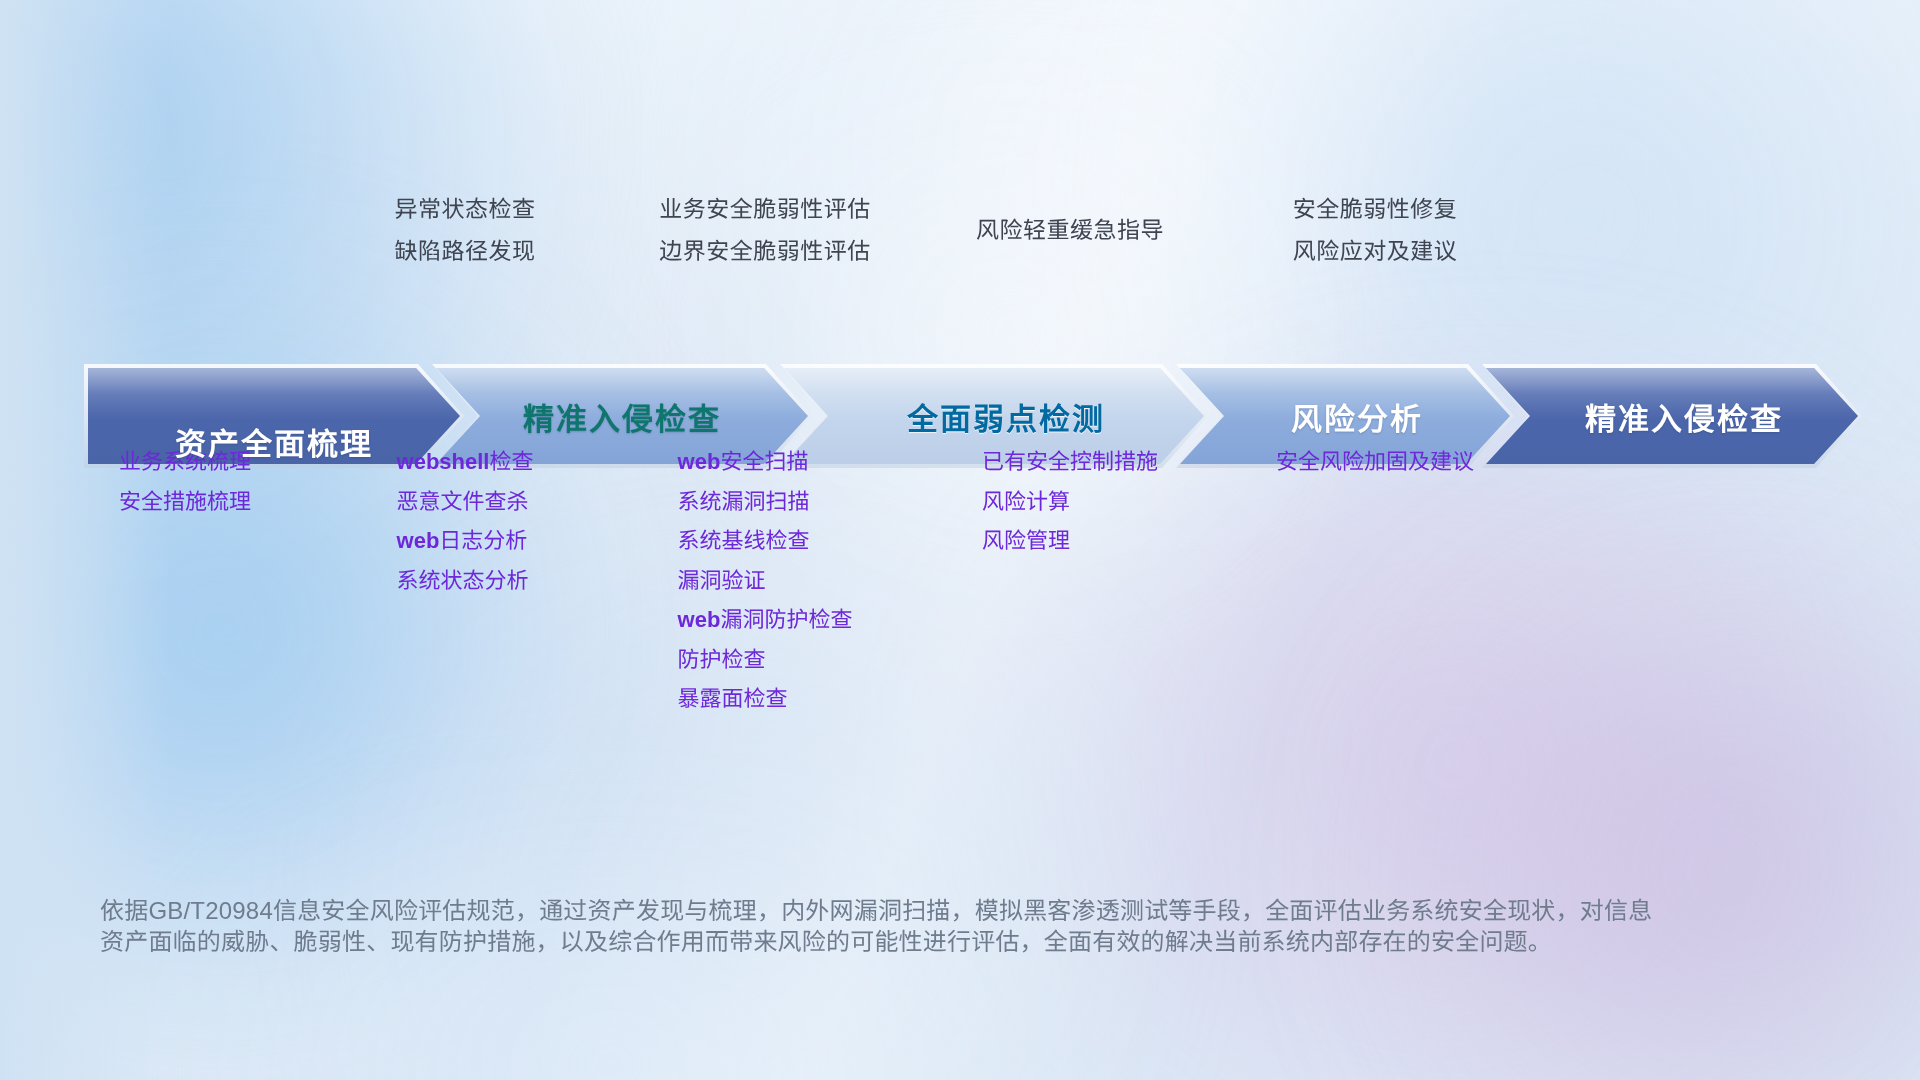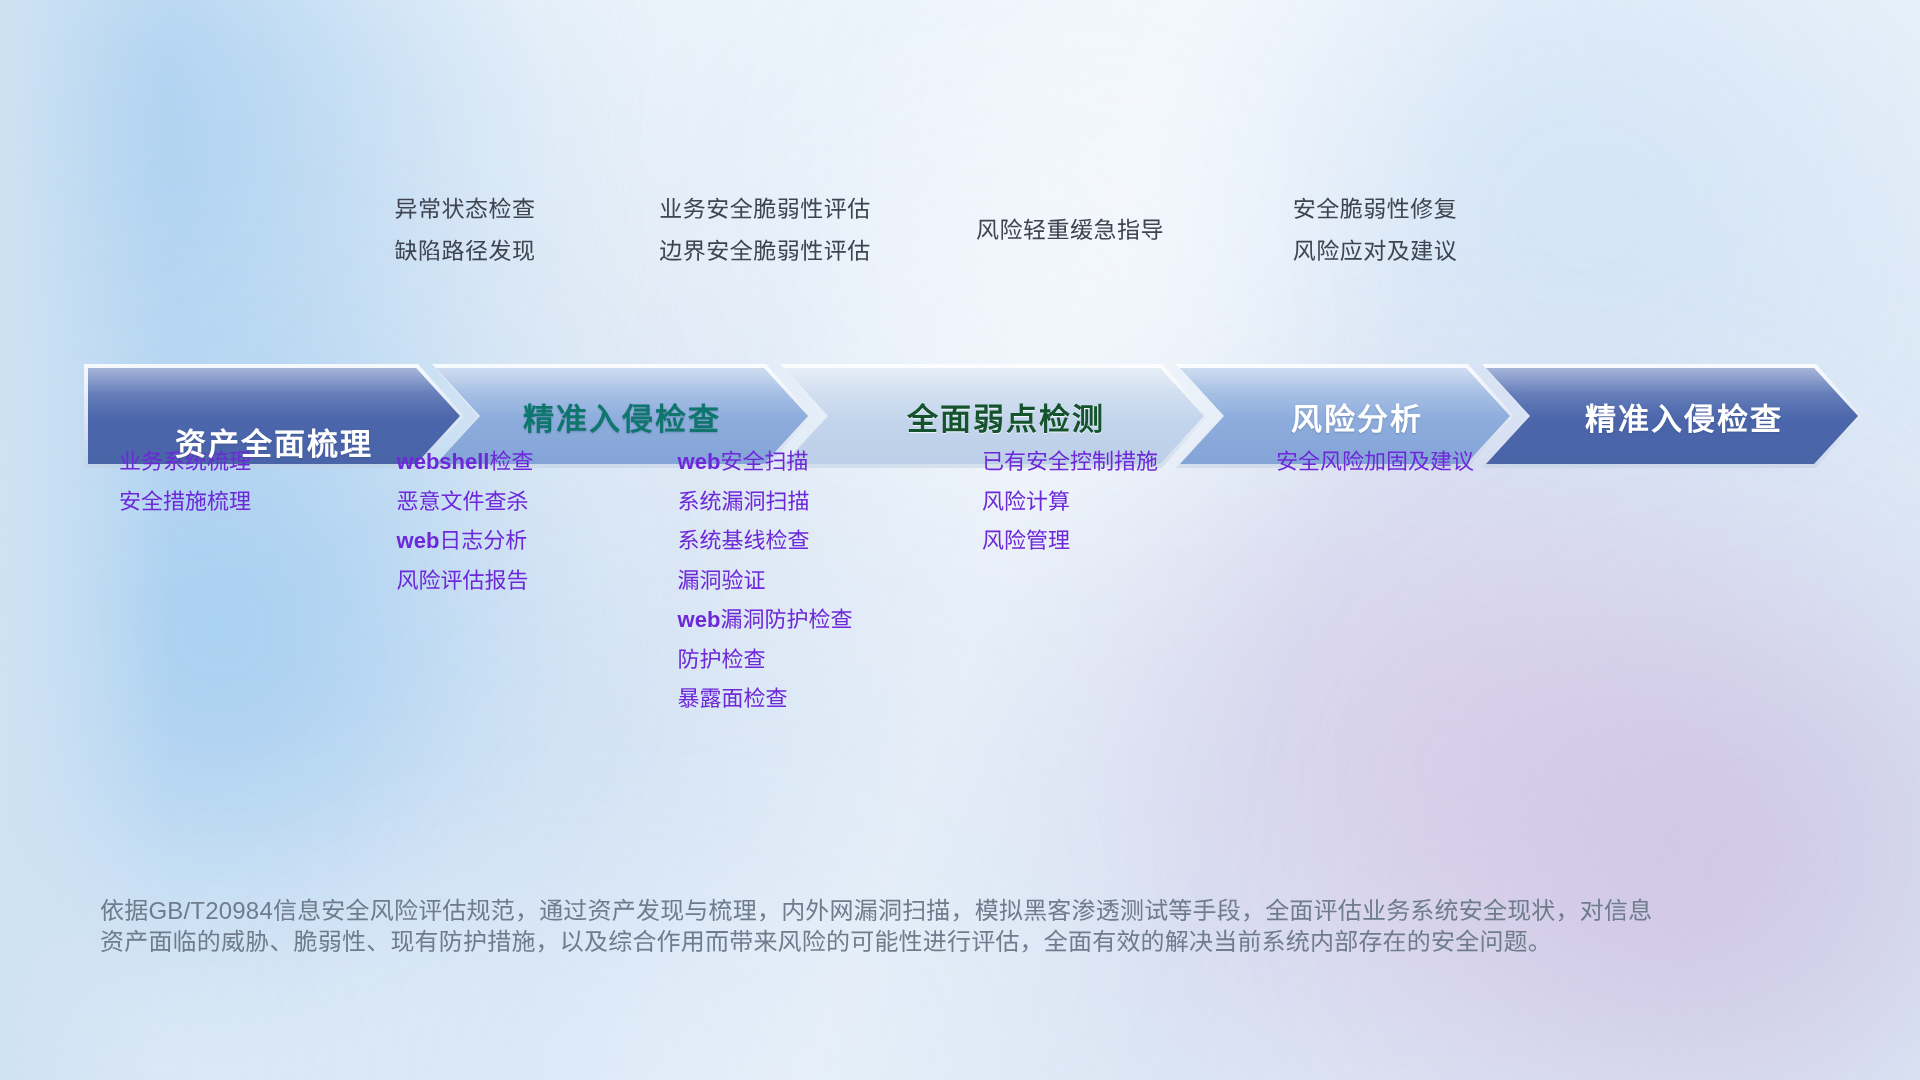--- a/index.html
+++ b/index.html
@@ -193,21 +193,21 @@
         <div class="chev notch" style="left: 348px; width: 372px;">
           <div class="chev-outline"></div>
           <div class="shape" style="background: linear-gradient(rgb(166, 192, 228) 0%, rgb(142, 173, 221) 50%, rgb(132, 164, 216) 100%);"></div>
           <div class="glass"></div>
           <span class="chev-label" style="color: #0f766e; text-shadow: rgba(40, 60, 100, 0.28) 0px 1px 2px; ">精准入侵检查</span>
         </div>
         <div class="chev notch" style="left: 696px; width: 420px;">
           <div class="chev-outline"></div>
           <div class="shape" style="background: linear-gradient(rgb(210, 224, 241) 0%, rgb(195, 213, 236) 55%, rgb(188, 207, 232) 100%);"></div>
           <div class="glass"></div>
-          <span class="chev-label" style="color: #14532d; text-shadow: rgba(255, 255, 255, 0.8) 0px 1px 1px; margin-left: 24px;">全面弱点检测</span>
+          <span class="chev-label" style="color: #0369a1; text-shadow: rgba(255, 255, 255, 0.8) 0px 1px 1px; margin-left: 24px;">全面弱点检测</span>
         </div>
         <div class="chev notch" style="left: 1092px; width: 330px;">
           <div class="chev-outline"></div>
           <div class="shape" style="background: linear-gradient(rgb(166, 192, 228) 0%, rgb(142, 173, 221) 50%, rgb(132, 164, 216) 100%);"></div>
           <div class="glass"></div>
           <span class="chev-label" style="color: rgb(255, 255, 255); text-shadow: rgba(40, 60, 100, 0.28) 0px 1px 2px; margin-left: 24px; font-family: Liberation Mono, monospace;">风险分析</span>
         </div>
         <div class="chev notch" style="left: 1398px; width: 372px;">
           <div class="chev-outline"></div>
           <div class="shape" style="background: linear-gradient(rgb(92, 120, 186) 0%, rgb(75, 102, 171) 45%, rgb(74, 100, 168) 100%);"></div>
@@ -217,21 +217,21 @@
       </div>
     <div class="bottom-lists">
         <div class="bottom-list" style="left: 185px; top: -28px;">
           <span class="it"><span>业务系统梳理</span></span>
           <span class="it"><span>安全措施梳理</span></span>
         </div>
         <div class="bottom-list" style="left: 465px; top: -28px;">
           <span class="it"><span class="lat">webshell</span><span>检查</span></span>
           <span class="it"><span>恶意文件查杀</span></span>
           <span class="it"><span class="lat">web</span><span>日志分析</span></span>
-          <span class="it"><span>风险评估报告</span></span>
+          <span class="it"><span>系统状态分析</span></span>
         </div>
         <div class="bottom-list" style="left: 765px; top: -28px;">
           <span class="it"><span class="lat">web</span><span>安全扫描</span></span>
           <span class="it"><span>系统漏洞扫描</span></span>
           <span class="it"><span>系统基线检查</span></span>
           <span class="it"><span>漏洞验证</span></span>
           <span class="it"><span class="lat">web</span><span>漏洞防护检查</span></span>
           <span class="it"><span>防护检查</span></span>
           <span class="it"><span>暴露面检查</span></span>
         </div>

